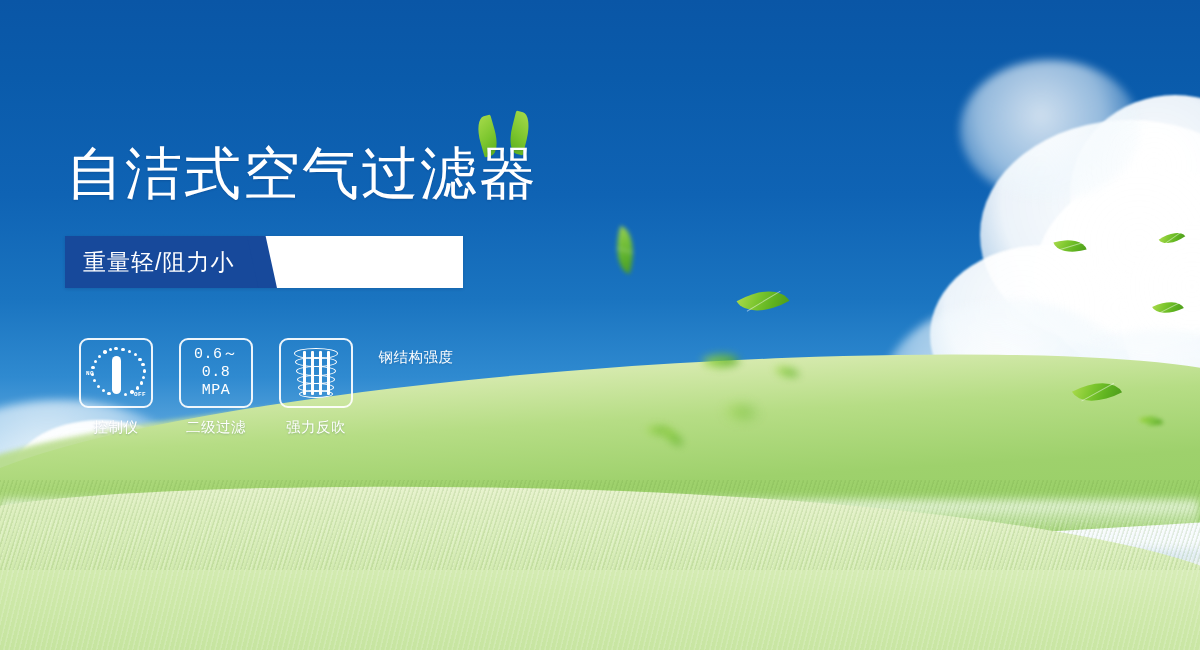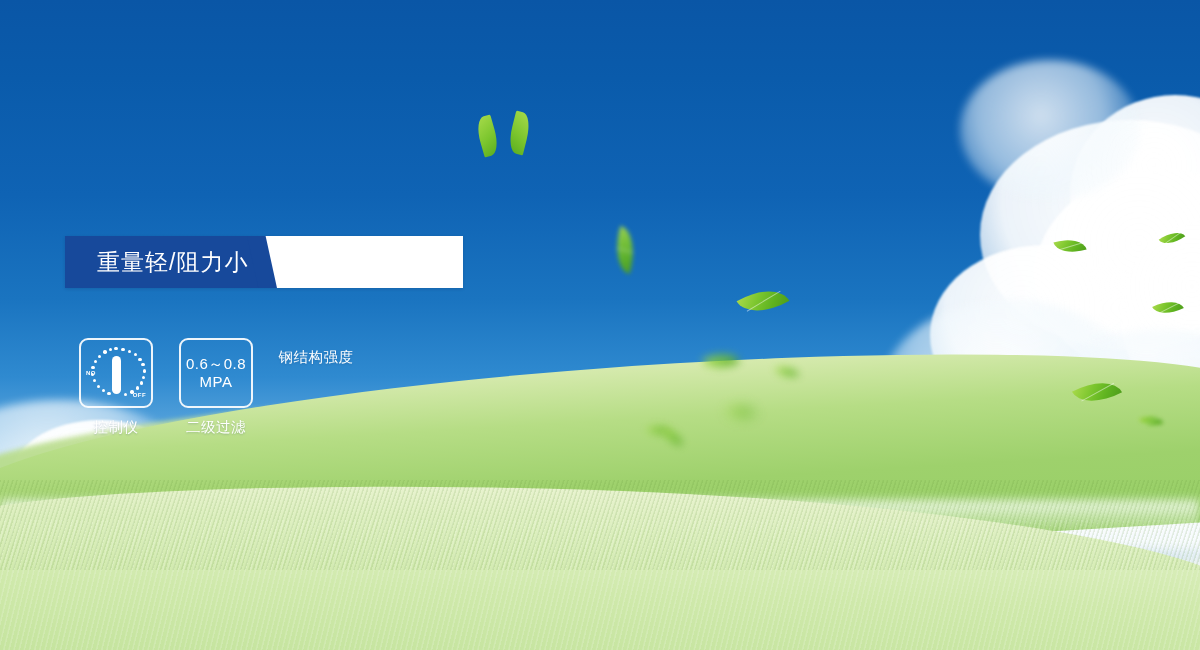--- a/index.html
+++ b/index.html
@@ -190,34 +190,33 @@
   }
   .sub-text {
     position: absolute;
     top: 0;
     height: 52px;
     line-height: 52px;
     font-size: 23px;
     letter-spacing: 1px;
     white-space: nowrap;
     font-weight: 400;
-    margin-left: 14px;
   }
   #subtitle-primary-label { left: 18px; color: #ffffff; }
   #subtitle-secondary-label { left: 216px; color: #1d4f9e; }
 
   
   #features {
     position: absolute;
     left: 79px;
     top: 338px;
     display: flex;
     gap: 26px;
   }
-  .feature { width: 74px; text-align: center; }
+  .feature { width: 74px; text-align: center; font-family: Liberation Mono, monospace; }
   .feature-box {
     width: 74px;
     height: 70px;
     border: 2px solid rgba(255,255,255,0.92);
     border-radius: 9px;
     position: relative;
     display: flex;
     align-items: center;
     justify-content: center;
     overflow: visible;
@@ -387,20 +386,21 @@
     <div class="leaf" style="left:1154px; top:300px; width:28px; height:15px; transform:rotate(-26deg);"></div>
     <div class="leaf" style="left:1075px; top:380px; width:44px; height:24px; transform:rotate(-28deg);"></div>
     <div class="leaf blur1" style="left:1140px; top:415px; width:22px; height:12px; transform:rotate(-18deg);"></div>
     <div class="leaf blur2" style="left:648px; top:425px; width:20px; height:11px; transform:rotate(-22deg);"></div>
     <div class="leaf blur2" style="left:660px; top:430px; width:24px; height:13px; transform:rotate(14deg);"></div>
   </div>
 
   <div class="sprout" style="left:479px; top:116px; width:17px; height:40px; background:linear-gradient(150deg,#a9dc4c 0%,#7cc62e 55%,#57ab1e 100%); border-radius:60% 5% 60% 5%; transform:rotate(-16deg);"></div>
   <div class="sprout" style="left:511px; top:112px; width:17px; height:42px; background:linear-gradient(210deg,#a9dc4c 0%,#7cc62e 55%,#57ab1e 100%); border-radius:5% 60% 5% 60%; transform:rotate(14deg);"></div>
 
+  <div id="title">自洁式空气过滤器</div>
 
   <div id="subtitle-bar">
     <div id="subtitle-primary"></div>
     <div id="subtitle-wedge"></div>
     <div class="sub-text" id="subtitle-primary-label">重量轻/阻力小</div>
   </div>
 
   <div id="features">
 
     <div class="feature">
@@ -439,20 +439,37 @@
     <div class="feature">
       <div class="feature-box">
         <div class="feature-text">
           <div>0.6～0.8</div>
           <div>MPA</div>
         </div>
       </div>
       <div class="feature-label">二级过滤</div>
     </div>
 
+    <div class="feature">
+      <div class="feature-box">
+        <div class="cartridge">
+          <div class="disc" style="top:1px;  width:44px; height:11px;"></div>
+          <div class="disc" style="top:10px; width:42px; height:10px;"></div>
+          <div class="disc" style="top:19px; width:40px; height:10px;"></div>
+          <div class="disc" style="top:28px; width:38px; height:9px;"></div>
+          <div class="disc" style="top:36px; width:36px; height:9px;"></div>
+          <div class="disc" style="top:43px; width:34px; height:8px;"></div>
+          <div class="bar" style="left:10px;"></div>
+          <div class="bar" style="left:18px;"></div>
+          <div class="bar" style="left:26px;"></div>
+          <div class="bar" style="left:34px;"></div>
+        </div>
+      </div>
+      <div class="feature-label">强力反吹</div>
+    </div>
 
     <div class="feature">
       <div class="feature-label wide">钢结构强度</div>
     </div>
 
 
   </div>
 </div>
 
 </body></html>

